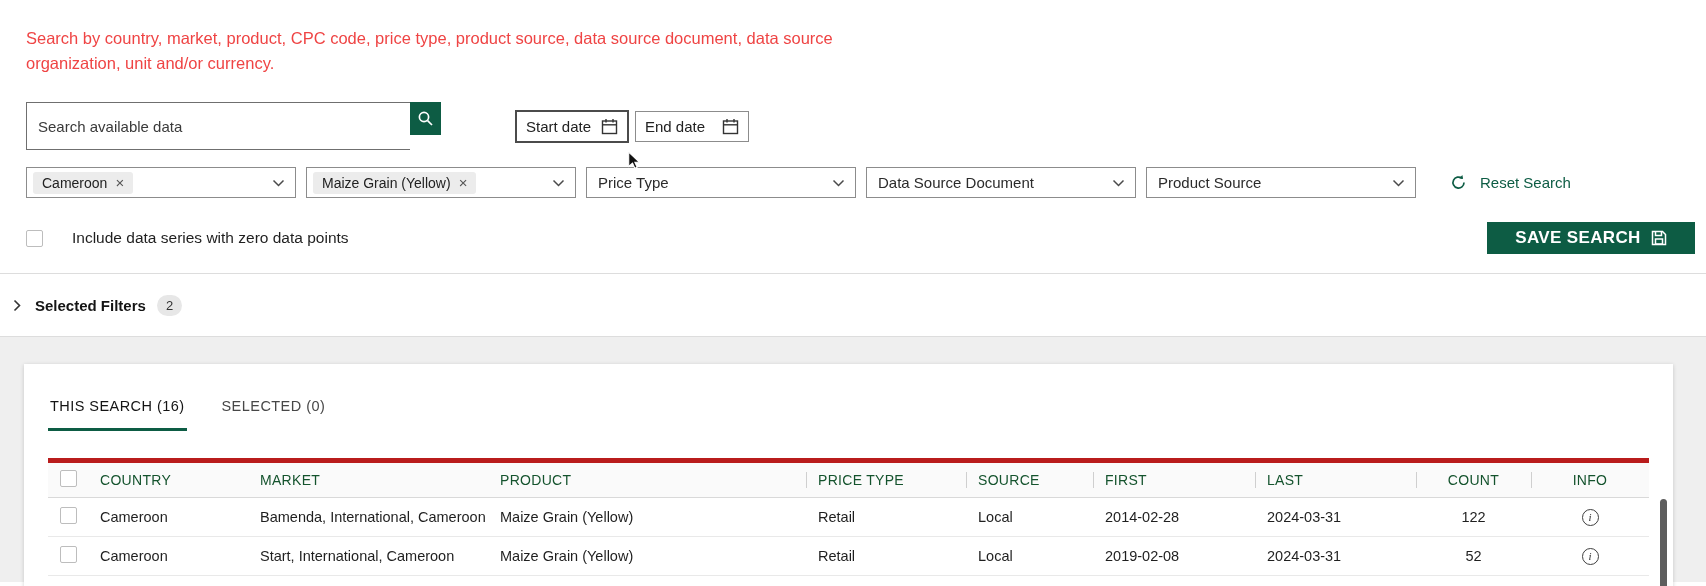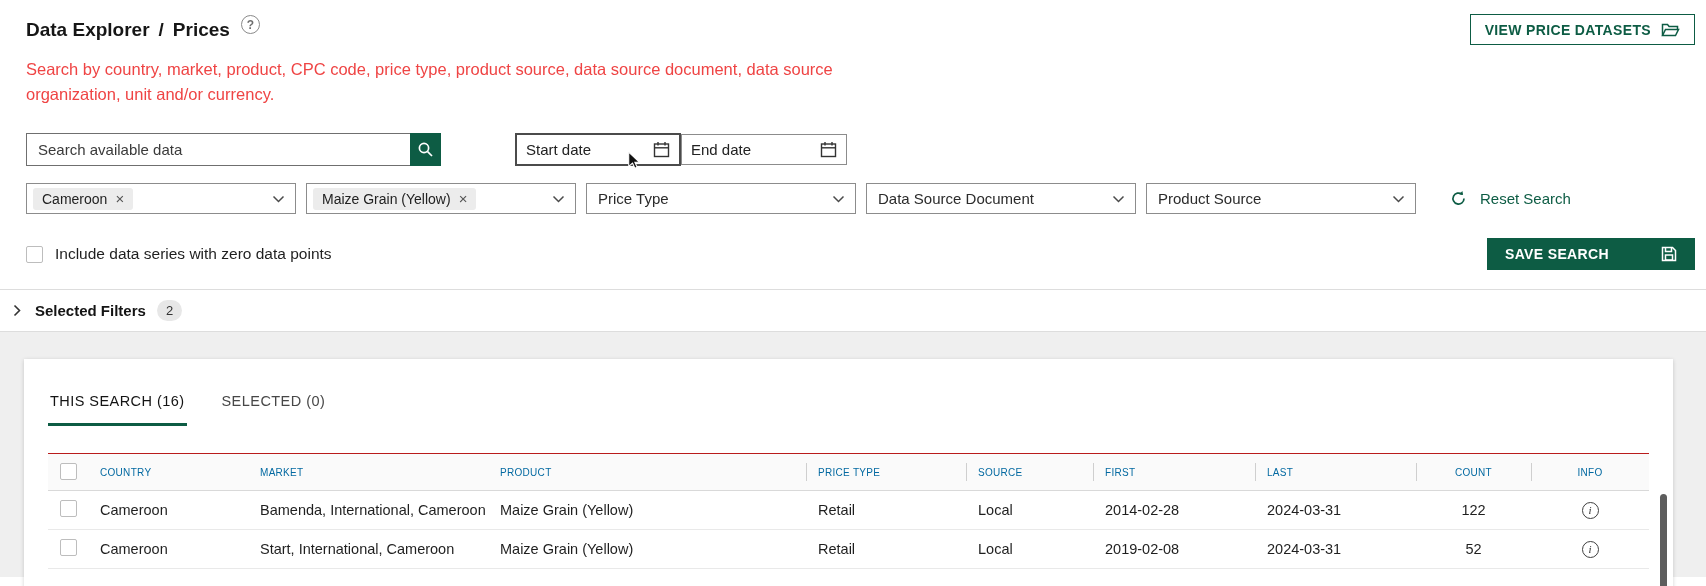--- a/index.html
+++ b/index.html
@@ -24,100 +24,85 @@
     width:19px;height:19px;border:1.5px solid #8a8a8a;border-radius:50%;
     display:inline-flex;align-items:center;justify-content:center;
     font-size:12px;font-weight:bold;color:#6e6e6e;margin-left:2px;
     transform:translateY(-5px);cursor:pointer;
   }
   .btn{display:inline-flex;align-items:center;justify-content:center;gap:10px;
        font-weight:bold;letter-spacing:.35px;cursor:pointer;font-family:inherit;}
   .btn.outline{margin-left:auto;height:31px;padding:0 14px;background:#fff;
        border:1px solid var(--green);color:var(--green);font-size:14px;}
   .btn.solid{margin-left:auto;height:32px;padding:0 17px;min-width:208px;
-       background:var(--green);border:1px solid var(--green);color:#fff;font-size:14px;justify-content:space-between;}
+       background:var(--green);border:1px solid var(--green);color:#fff;font-size:17px;}
   .subtitle{margin-top:12px;max-width:812px;font-size:16.5px;line-height:25px;color:#ef4444;}
   
   .search-row{margin-top:26px;display:flex;align-items:center;}
   .search-group{display:flex;}
-  .search-input{width:384px;height:33px;border:1px solid #6f6f6f;border-right:none;
+  .search-input{width:384px;height:48px;border:1px solid #6f6f6f;border-right:none;
        padding:0 11px;font-size:15px;font-family:inherit;color:#222;outline:none;}
   .search-input::placeholder{color:#3a3a3a;}
   .search-btn{width:31px;height:33px;background:var(--green);border:1px solid var(--green);
        display:flex;align-items:center;justify-content:center;cursor:pointer;}
-  .date-input{width:166px;height:31px;border:1px solid var(--border-gray);background:#fff;
+  .date-input{width:114px;height:31px;border:1px solid var(--border-gray);background:#fff;
        display:flex;align-items:center;justify-content:space-between;
        padding:0 9px;font-size:15px;color:#222;cursor:text;}
   .date-input.focused{border:2px solid #4b4b4b;height:33px;}
   .date-start{margin-left:74px;}
-  .date-end{margin-left:0;}
+  .date-end{margin-left:6px;}
   
   .filter-row{margin-top:17px;display:flex;align-items:center;gap:10px;}
   .select{width:270px;height:31px;border:1px solid var(--border-gray);background:#fff;
        display:flex;align-items:center;padding:0 10px 0 6px;cursor:pointer;}
   .select .chev{margin-left:auto;display:flex;}
   .sel-label{font-size:15px;color:#2b2b2b;margin-left:5px;}
   .chip{display:inline-flex;align-items:center;gap:8px;background:#ececec;border-radius:3px;
        padding:3px 9px;font-size:14px;color:#222;max-width:225px;white-space:nowrap;}
   .chip-x{color:#555;font-size:15px;line-height:1;cursor:pointer;}
   .reset{margin-left:24px;display:inline-flex;align-items:center;gap:13px;background:none;
        border:none;color:var(--green);font-size:15px;cursor:pointer;font-family:inherit;}
   
-  .options-row{margin-top:24px;display:flex;align-items:center;gap:12px;}
+  .options-row{margin-top:24px;display:flex;align-items:center;gap:29px;}
   .checkbox{width:17px;height:17px;border:1px solid #bdbdbd;border-radius:2px;background:#fff;
        display:inline-block;cursor:pointer;flex:none;}
   .zero-label{font-size:15.5px;color:#1f1f1f;cursor:pointer;}
   
-  .sf-bar{margin-top:19px;height:43px;border-top:1px solid #ddd;border-bottom:1px solid #ddd;
+  .sf-bar{margin-top:19px;height:64px;border-top:1px solid #ddd;border-bottom:1px solid #ddd;
        display:flex;align-items:center;padding:0 40px 0 13px;cursor:pointer;background:#fff;}
   .sf-label{font-size:15px;font-weight:bold;color:#141414;margin-left:14px;}
   .badge{background:#e7e7e7;border-radius:11px;padding:3px 9px;font-size:13px;color:#333;margin-left:11px;}
   
   .results-bg{background:#efefef;height:245px;padding:27px 0 16px 24px;}
   .card{width:1649px;height:380px;background:#fff;box-shadow:0 1px 4px rgba(0,0,0,.18);
        padding:20px 24px 0;position:relative;}
   .tabs{display:flex;gap:33px;}
   .tab{background:none;border:none;font-family:inherit;font-size:14.5px;letter-spacing:.45px;
        color:#474747;padding:14px 2px;border-bottom:3px solid transparent;cursor:pointer;}
   .tab.active{color:#141414;border-bottom-color:var(--green);}
   table{border-collapse:collapse;table-layout:fixed;width:1601px;margin-top:27px;}
-  thead th{height:37px;background:#fafafa;border-top:1px solid #b91c1c;border-bottom:1px solid #d9d9d9;
-       font-size:10px;font-weight:normal;color:#0369a1;text-align:left;padding:0 0 0 12px;
+  thead th{height:37px;background:#fafafa;border-top:5px solid #b91c1c;border-bottom:1px solid #d9d9d9;
+       font-size:14px;font-weight:normal;color:#14532d;text-align:left;padding:0 0 0 12px;
        letter-spacing:.3px;position:relative;white-space:nowrap;}
   th.th-sep::before{content:"";position:absolute;left:0;top:9px;bottom:9px;width:1px;background:#cfcfcf;}
   tbody td{height:39px;border-bottom:1px solid #e9e9e9;font-size:14.5px;color:#1f1f1f;
        padding:0 8px 0 12px;overflow:hidden;white-space:nowrap;background:#fff;}
   .sel-col{padding:0 !important;text-align:center;}
   .center{text-align:center;padding:0 !important;}
   .info-icon{display:inline-flex;width:17px;height:17px;border:1.5px solid #3f3f3f;border-radius:50%;
        align-items:center;justify-content:center;font-size:11px;font-style:italic;
        font-family:"Liberation Serif",serif;color:#2f2f2f;cursor:pointer;vertical-align:middle;}
   .vscroll{position:absolute;right:6px;top:135px;height:230px;width:7px;background:#5d5d5d;border-radius:4px;cursor:grab;}
   .cursor{position:absolute;left:627px;top:151px;pointer-events:none;z-index:50;}
 </style>
 </head>
 <body>
 
 <div class="top">
 
-  <div class="header-row">
-    <div class="breadcrumb">
-      <span>Data Explorer</span>
-      <span>/</span>
-      <span>Prices</span>
-      <span class="help">?</span>
-    </div>
-    <button class="btn outline">
-      <span>VIEW PRICE DATASETS</span>
-      <svg width="19" height="16" viewBox="0 0 19 16">
-        <path d="M1.5 13.5 V2.5 h5 l1.6 2 h8.4 v3" fill="none" stroke="#0d5c44" stroke-width="1.5"></path>
-        <path d="M1.5 13.5 L4.5 7.5 h13 l-3 6 z" fill="none" stroke="#0d5c44" stroke-width="1.5"></path>
-      </svg>
-    </button>
-  </div>
 
   <p class="subtitle">Search by country, market, product, CPC code, price type, product source, data source document, data source organization, unit and/or currency.</p>
 
   <div class="search-row">
     <div class="search-group">
       <input class="search-input" type="text" placeholder="Search available data" style="">
       <button class="search-btn">
         <svg width="17" height="17" viewBox="0 0 17 17">
           <circle cx="7" cy="7" r="4.6" fill="none" stroke="#fff" stroke-width="1.7"></circle>
           <line x1="10.6" y1="10.6" x2="15" y2="15" stroke="#fff" stroke-width="1.7"></line>

